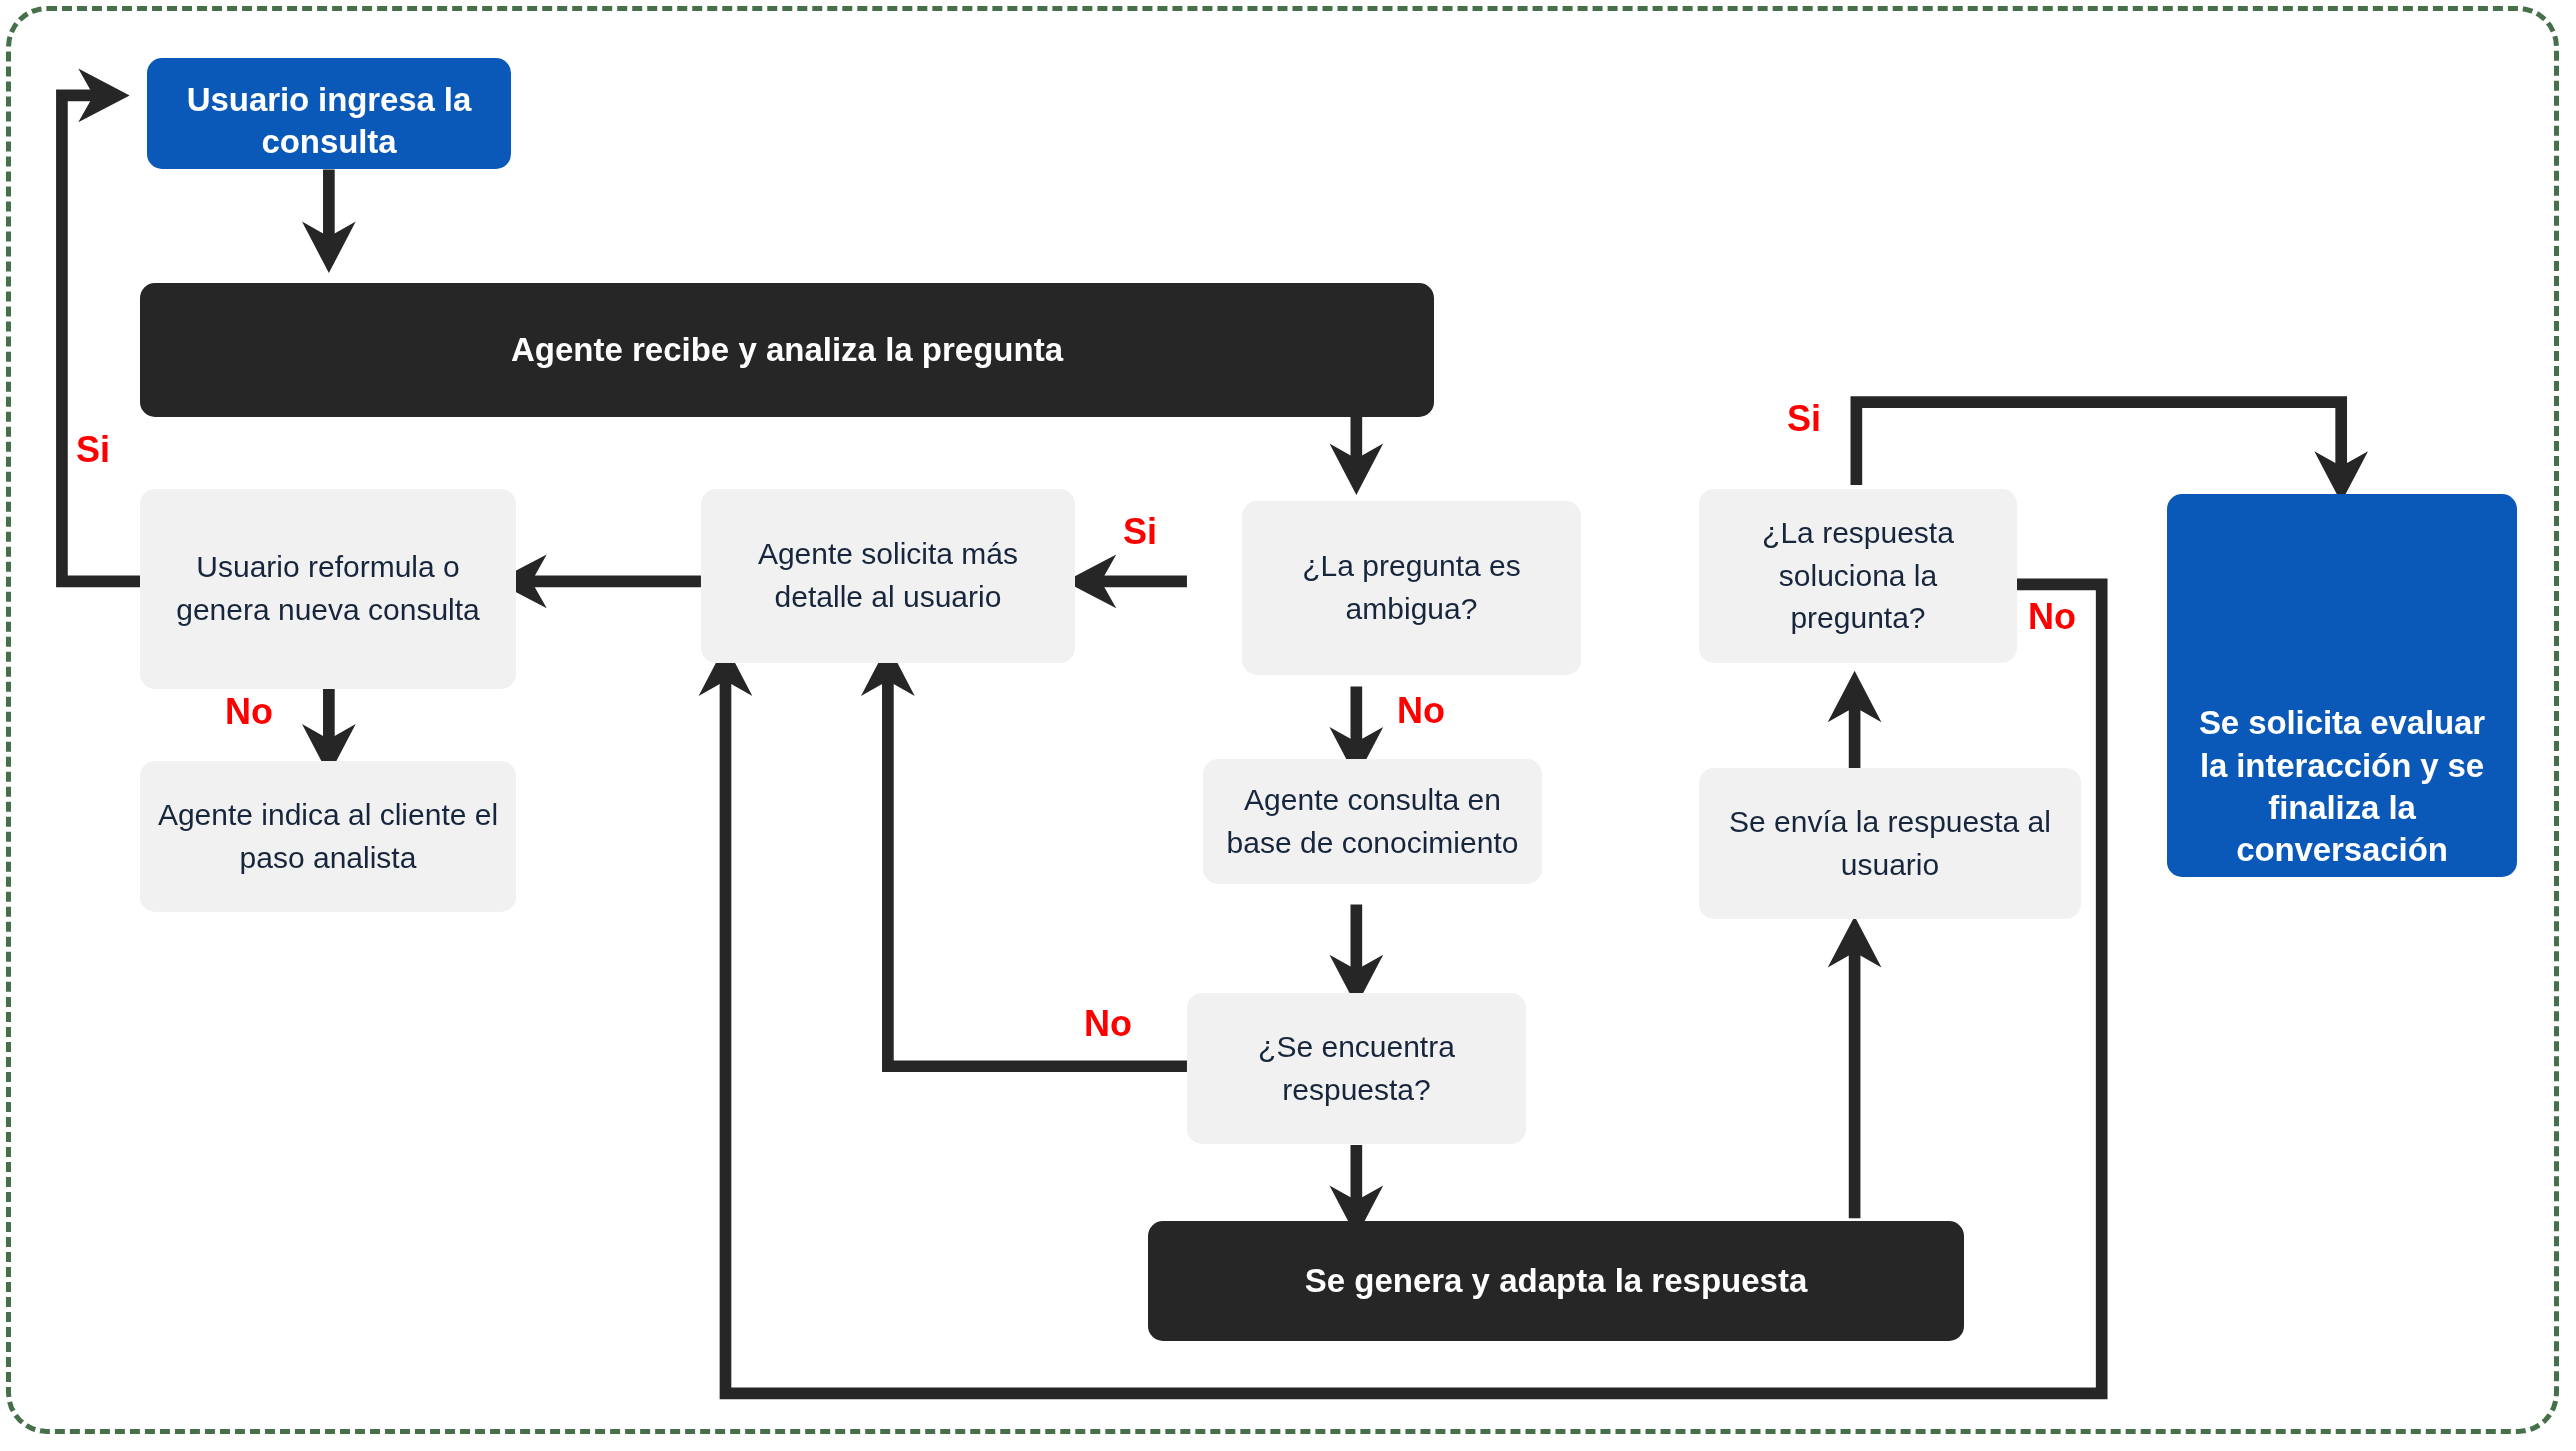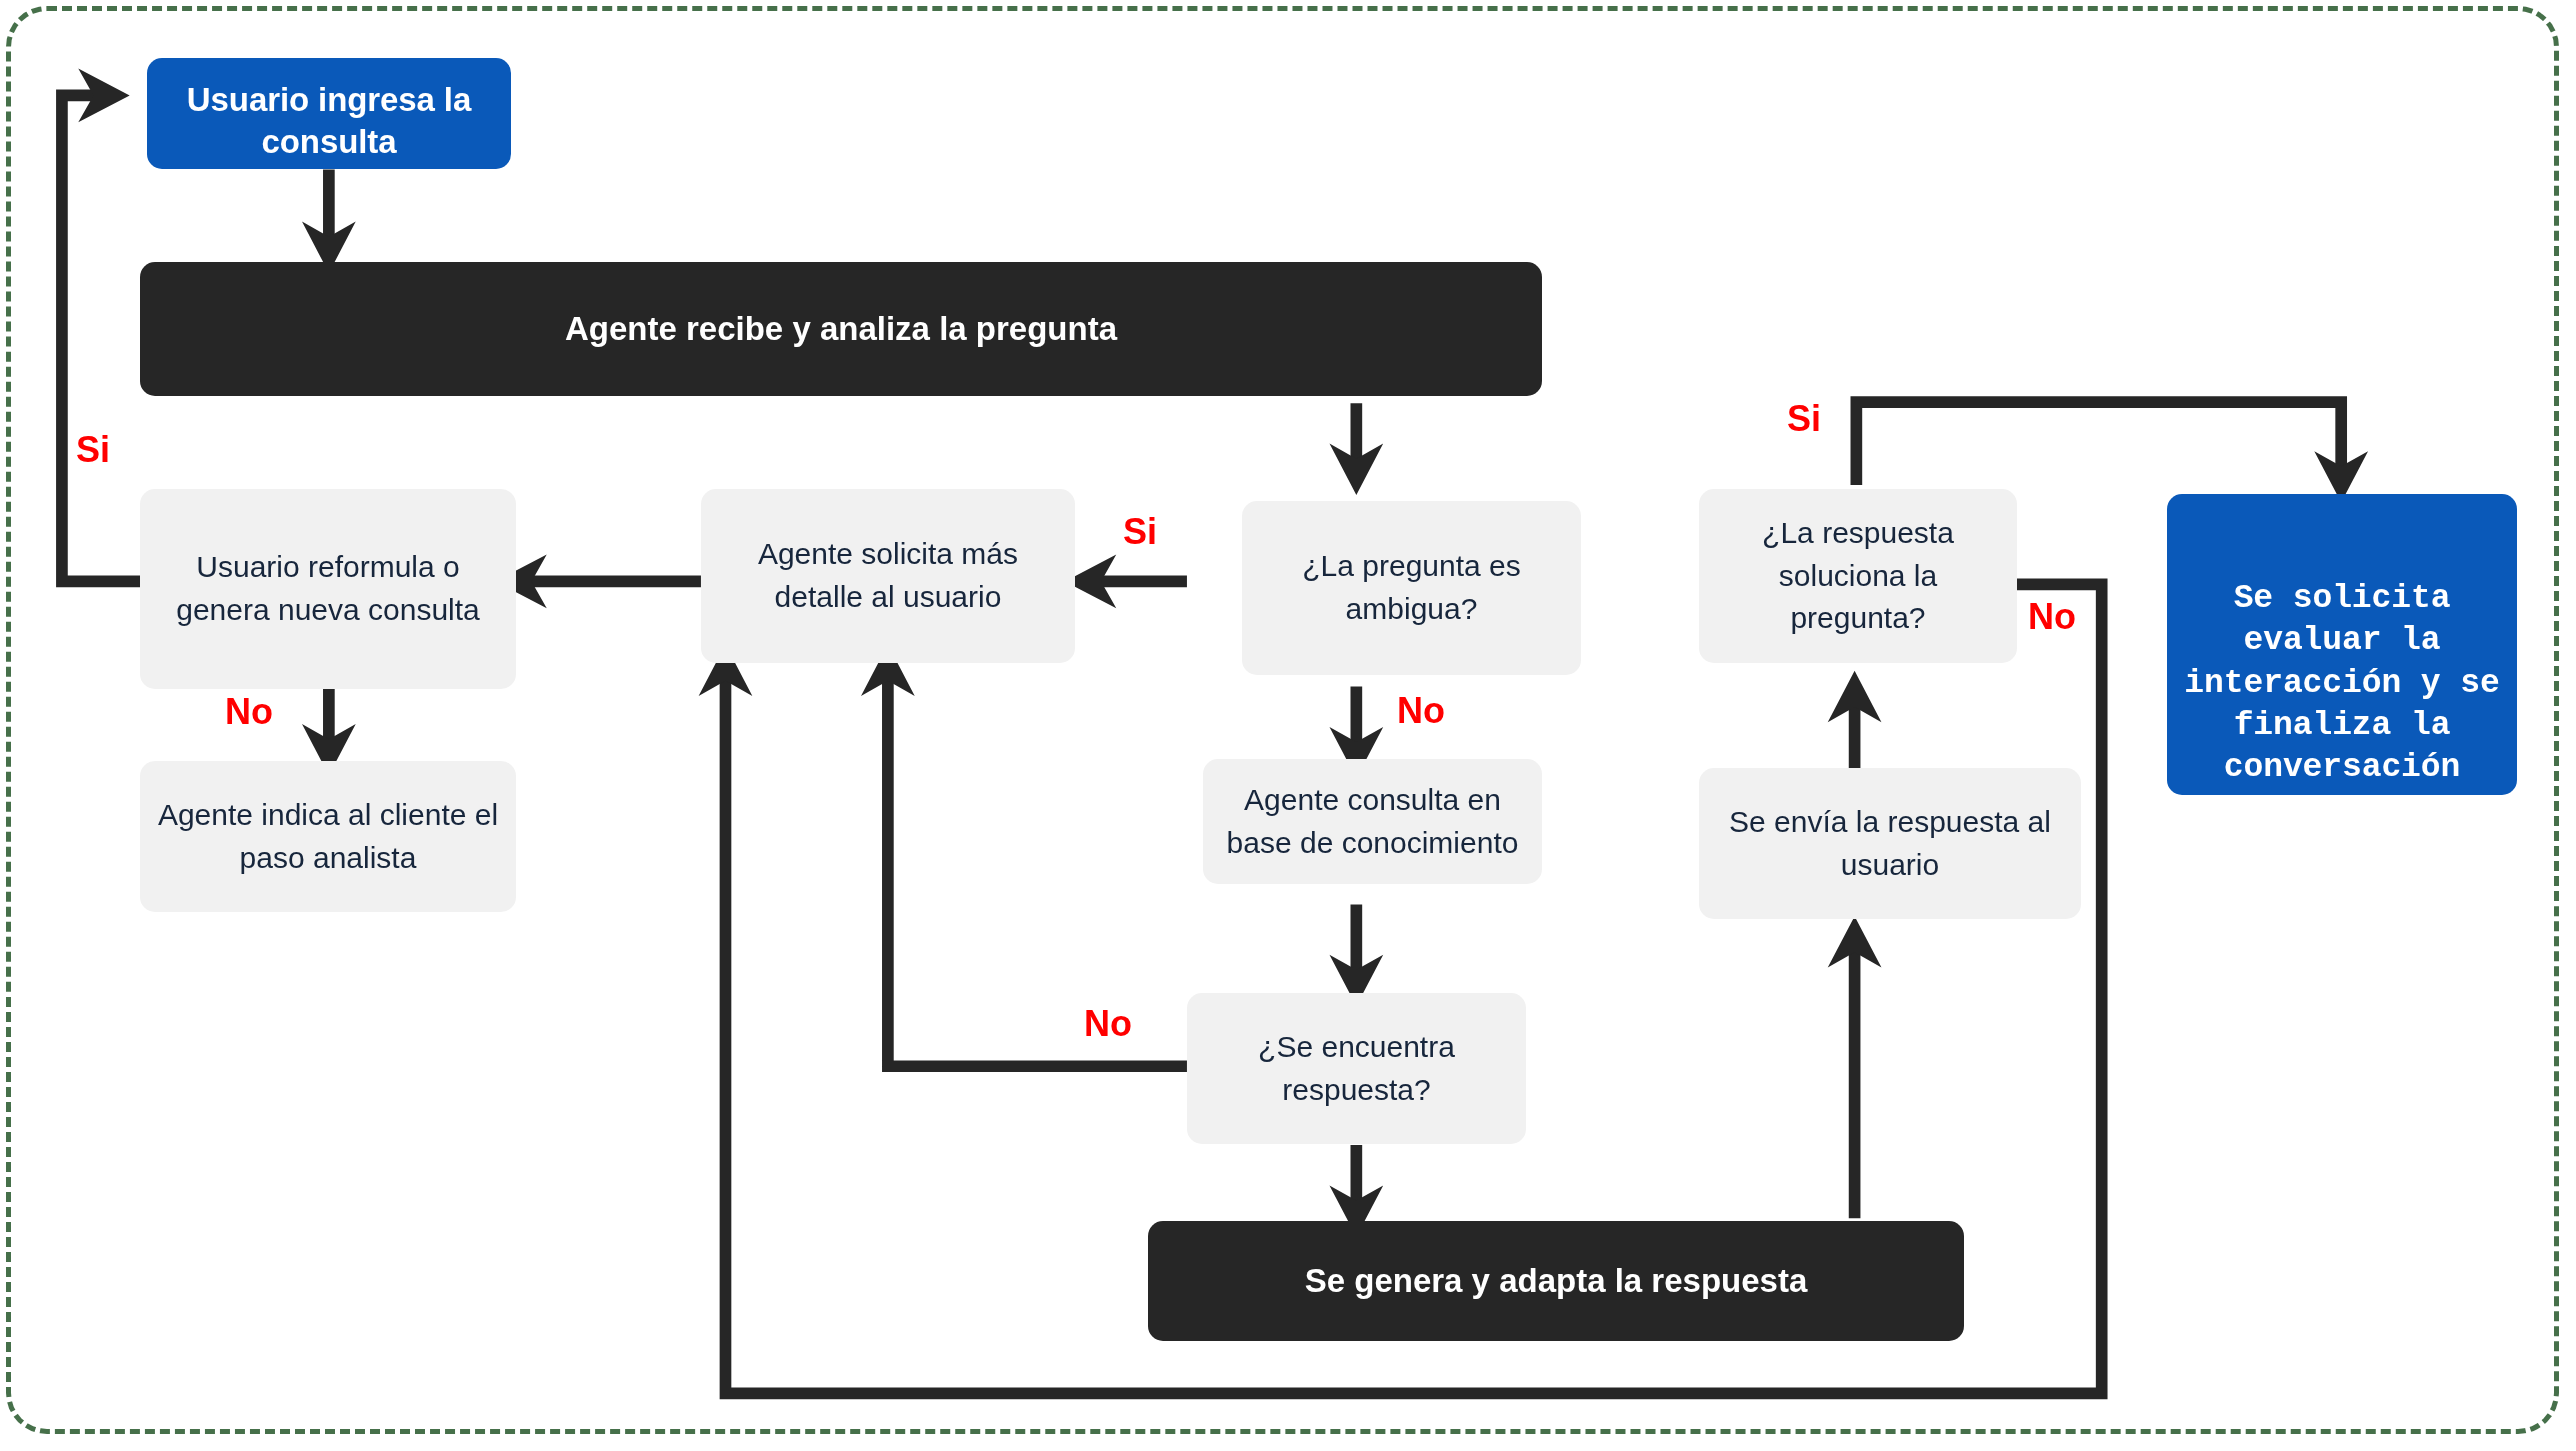--- a/index.html
+++ b/index.html
@@ -118,41 +118,41 @@
 
       <path d="M 3450,1000 L 3598,1000 L 3598,2385 L 1242,2385 L 1242,1135" marker-end="url(#ah)"></path>
 
     </g>
   </svg>
 
   <div class="node blue" style="left:147px; top:58px; width:364px; height:111px;">
     <span>Usuario ingresa la consulta</span>
   </div>
 
-  <div class="node dark" style="left:140px; top:262px; width:1402px; height:134px;">
+  <div class="node dark" style="left:140px; top:283px; width:1294px; height:134px;">
     <span>Agente recibe y analiza la pregunta</span>
   </div>
 
   <div class="node gray" style="left:140px; top:489px; width:376px; height:200px;">
     <span>Usuario reformula o genera nueva consulta</span>
   </div>
 
   <div class="node gray" style="left:701px; top:489px; width:374px; height:174px;">
     <span>Agente solicita más detalle al usuario</span>
   </div>
 
   <div class="node gray" style="left:1242px; top:489px; width:339px; height:174px;margin-top:12px;">
     <span>¿La pregunta es ambigua?</span>
   </div>
 
   <div class="node gray" style="left:1699px; top:489px; width:318px; height:174px;">
     <span>¿La respuesta soluciona la pregunta?</span>
   </div>
 
-  <div class="node blue" style="left:2167px; top:494px; width:350px; height:301px;font-family:Liberation Mono, monospace;">
+  <div class="node blue" style="left:2167px; top:494px; width:350px; height:383px;">
     <span>Se solicita evaluar la interacción y se finaliza la conversación</span>
   </div>
 
   <div class="node gray" style="left:140px; top:761px; width:376px; height:151px;">
     <span>Agente indica al cliente el paso analista</span>
   </div>
 
   <div class="node gray" style="left:1187px; top:759px; width:339px; height:125px;margin-left:16px;">
     <span>Agente consulta en base de conocimiento</span>
   </div>

